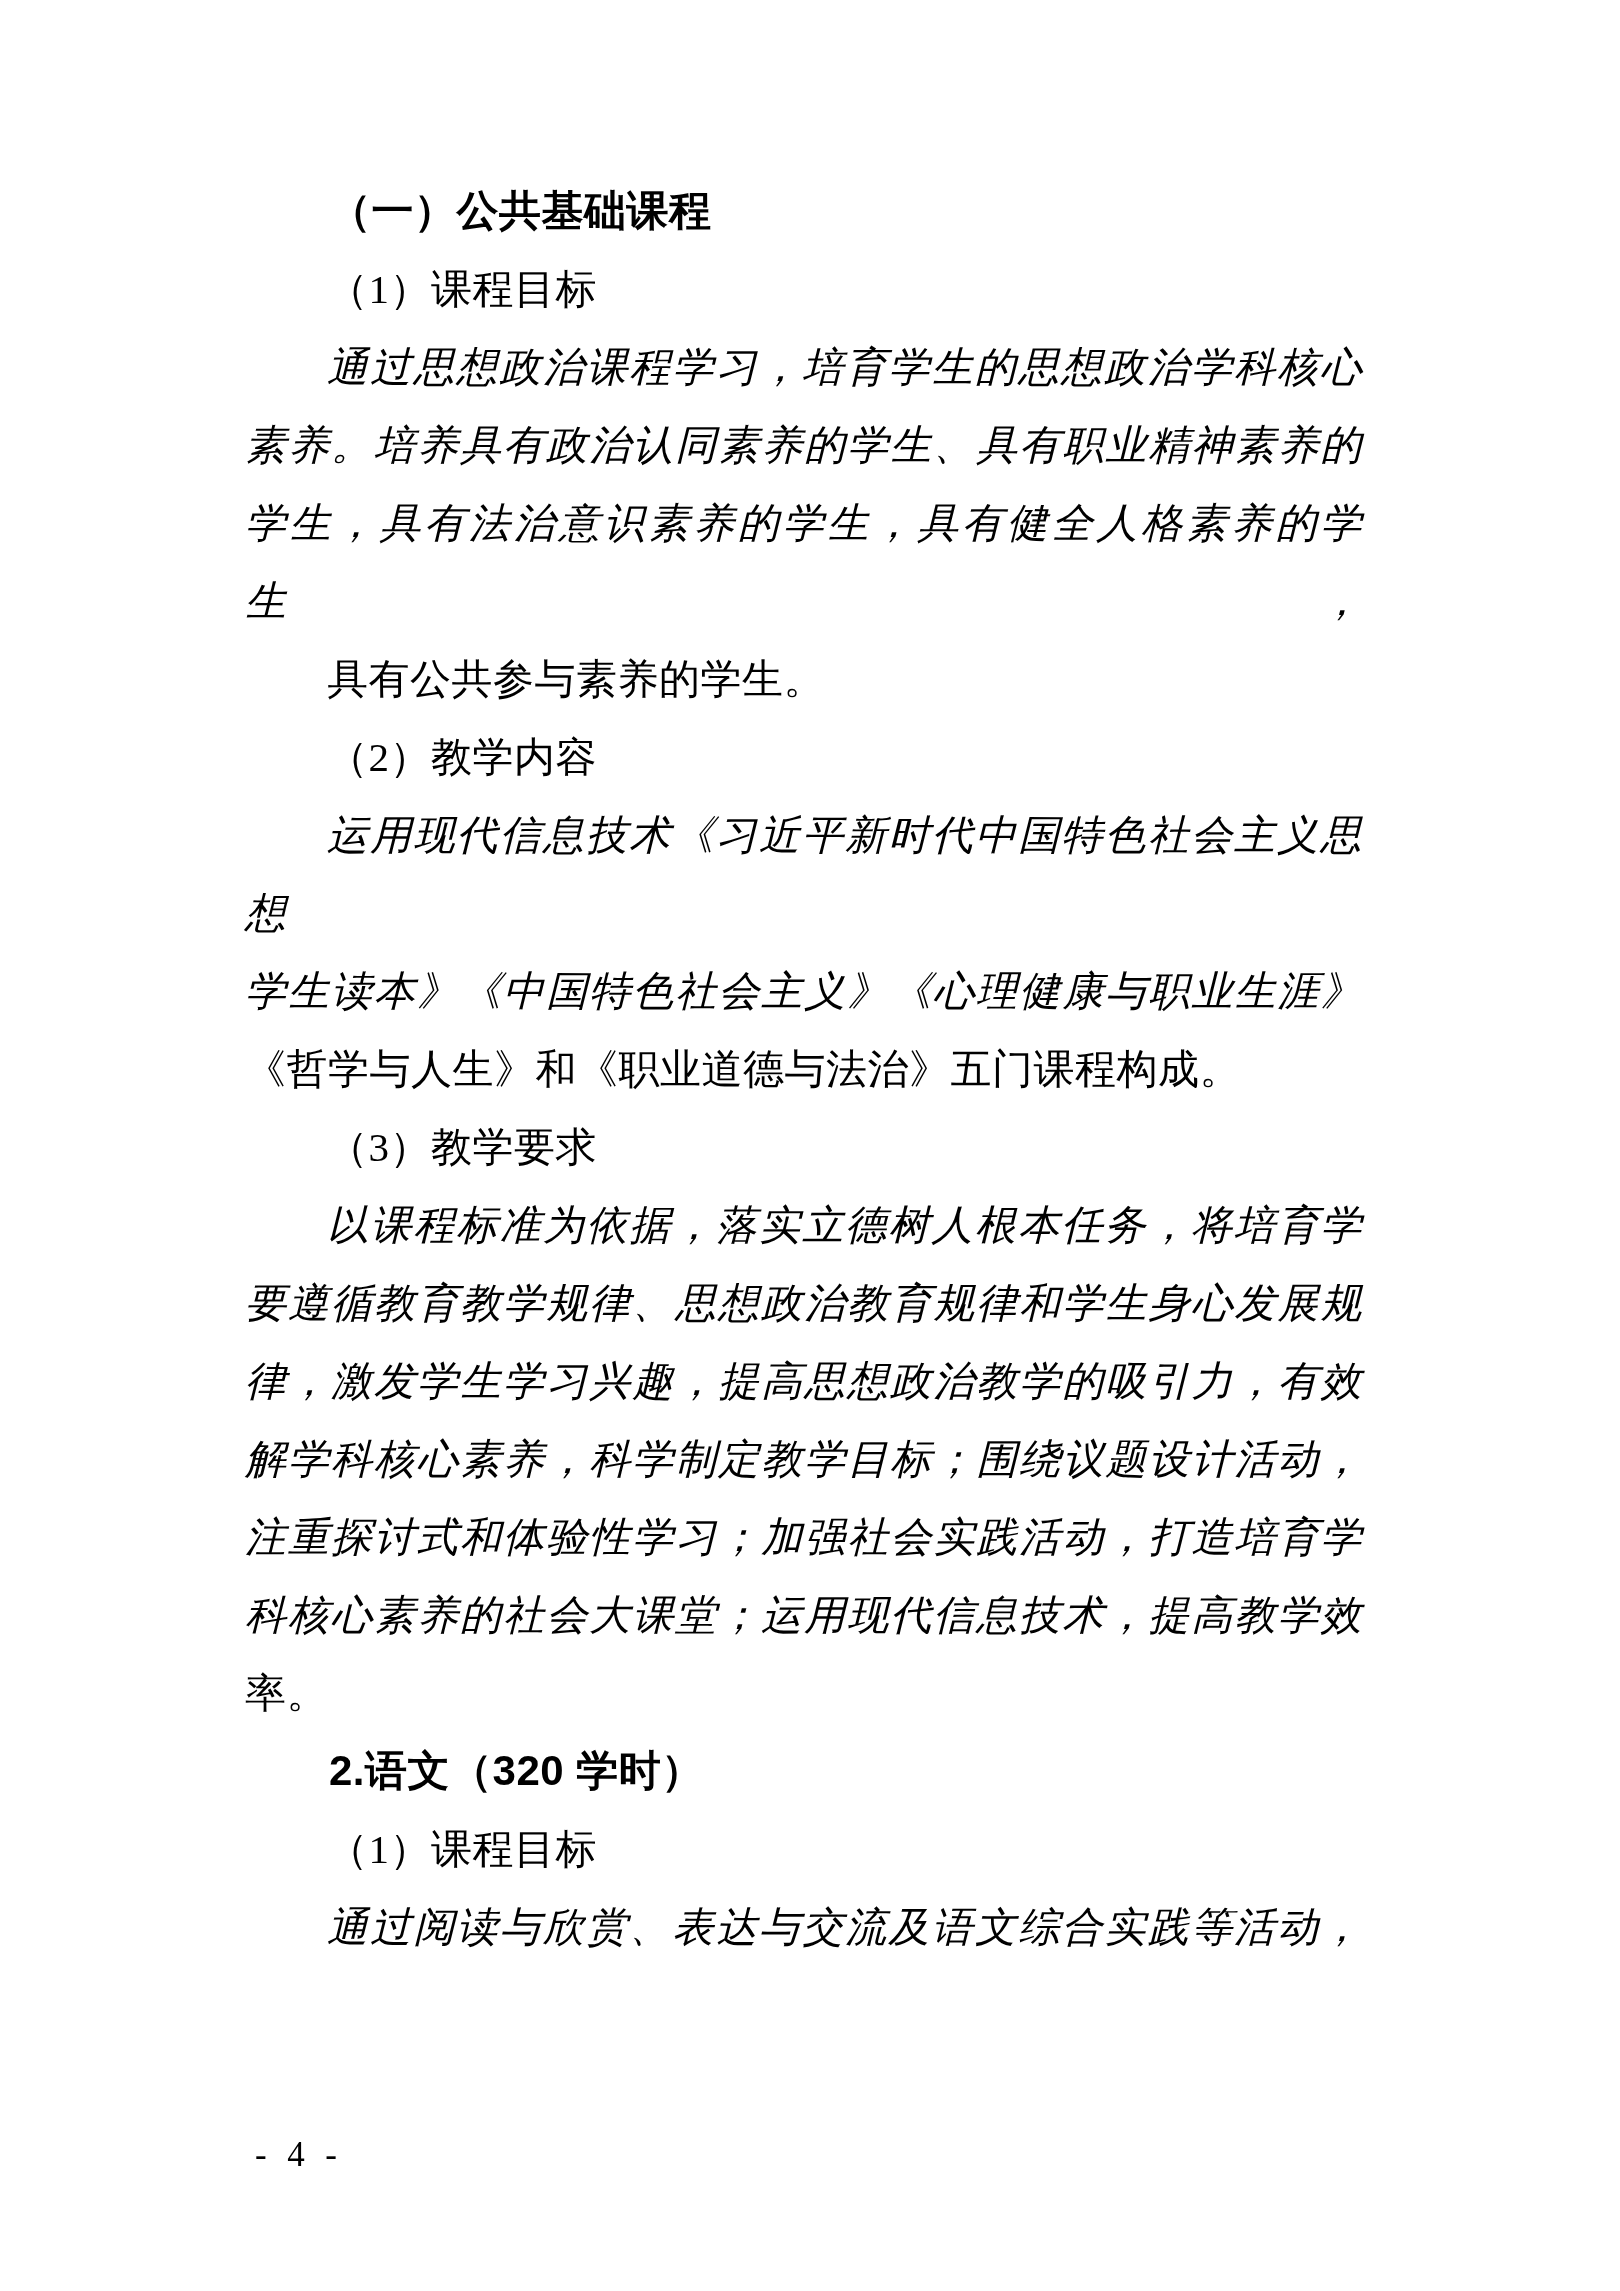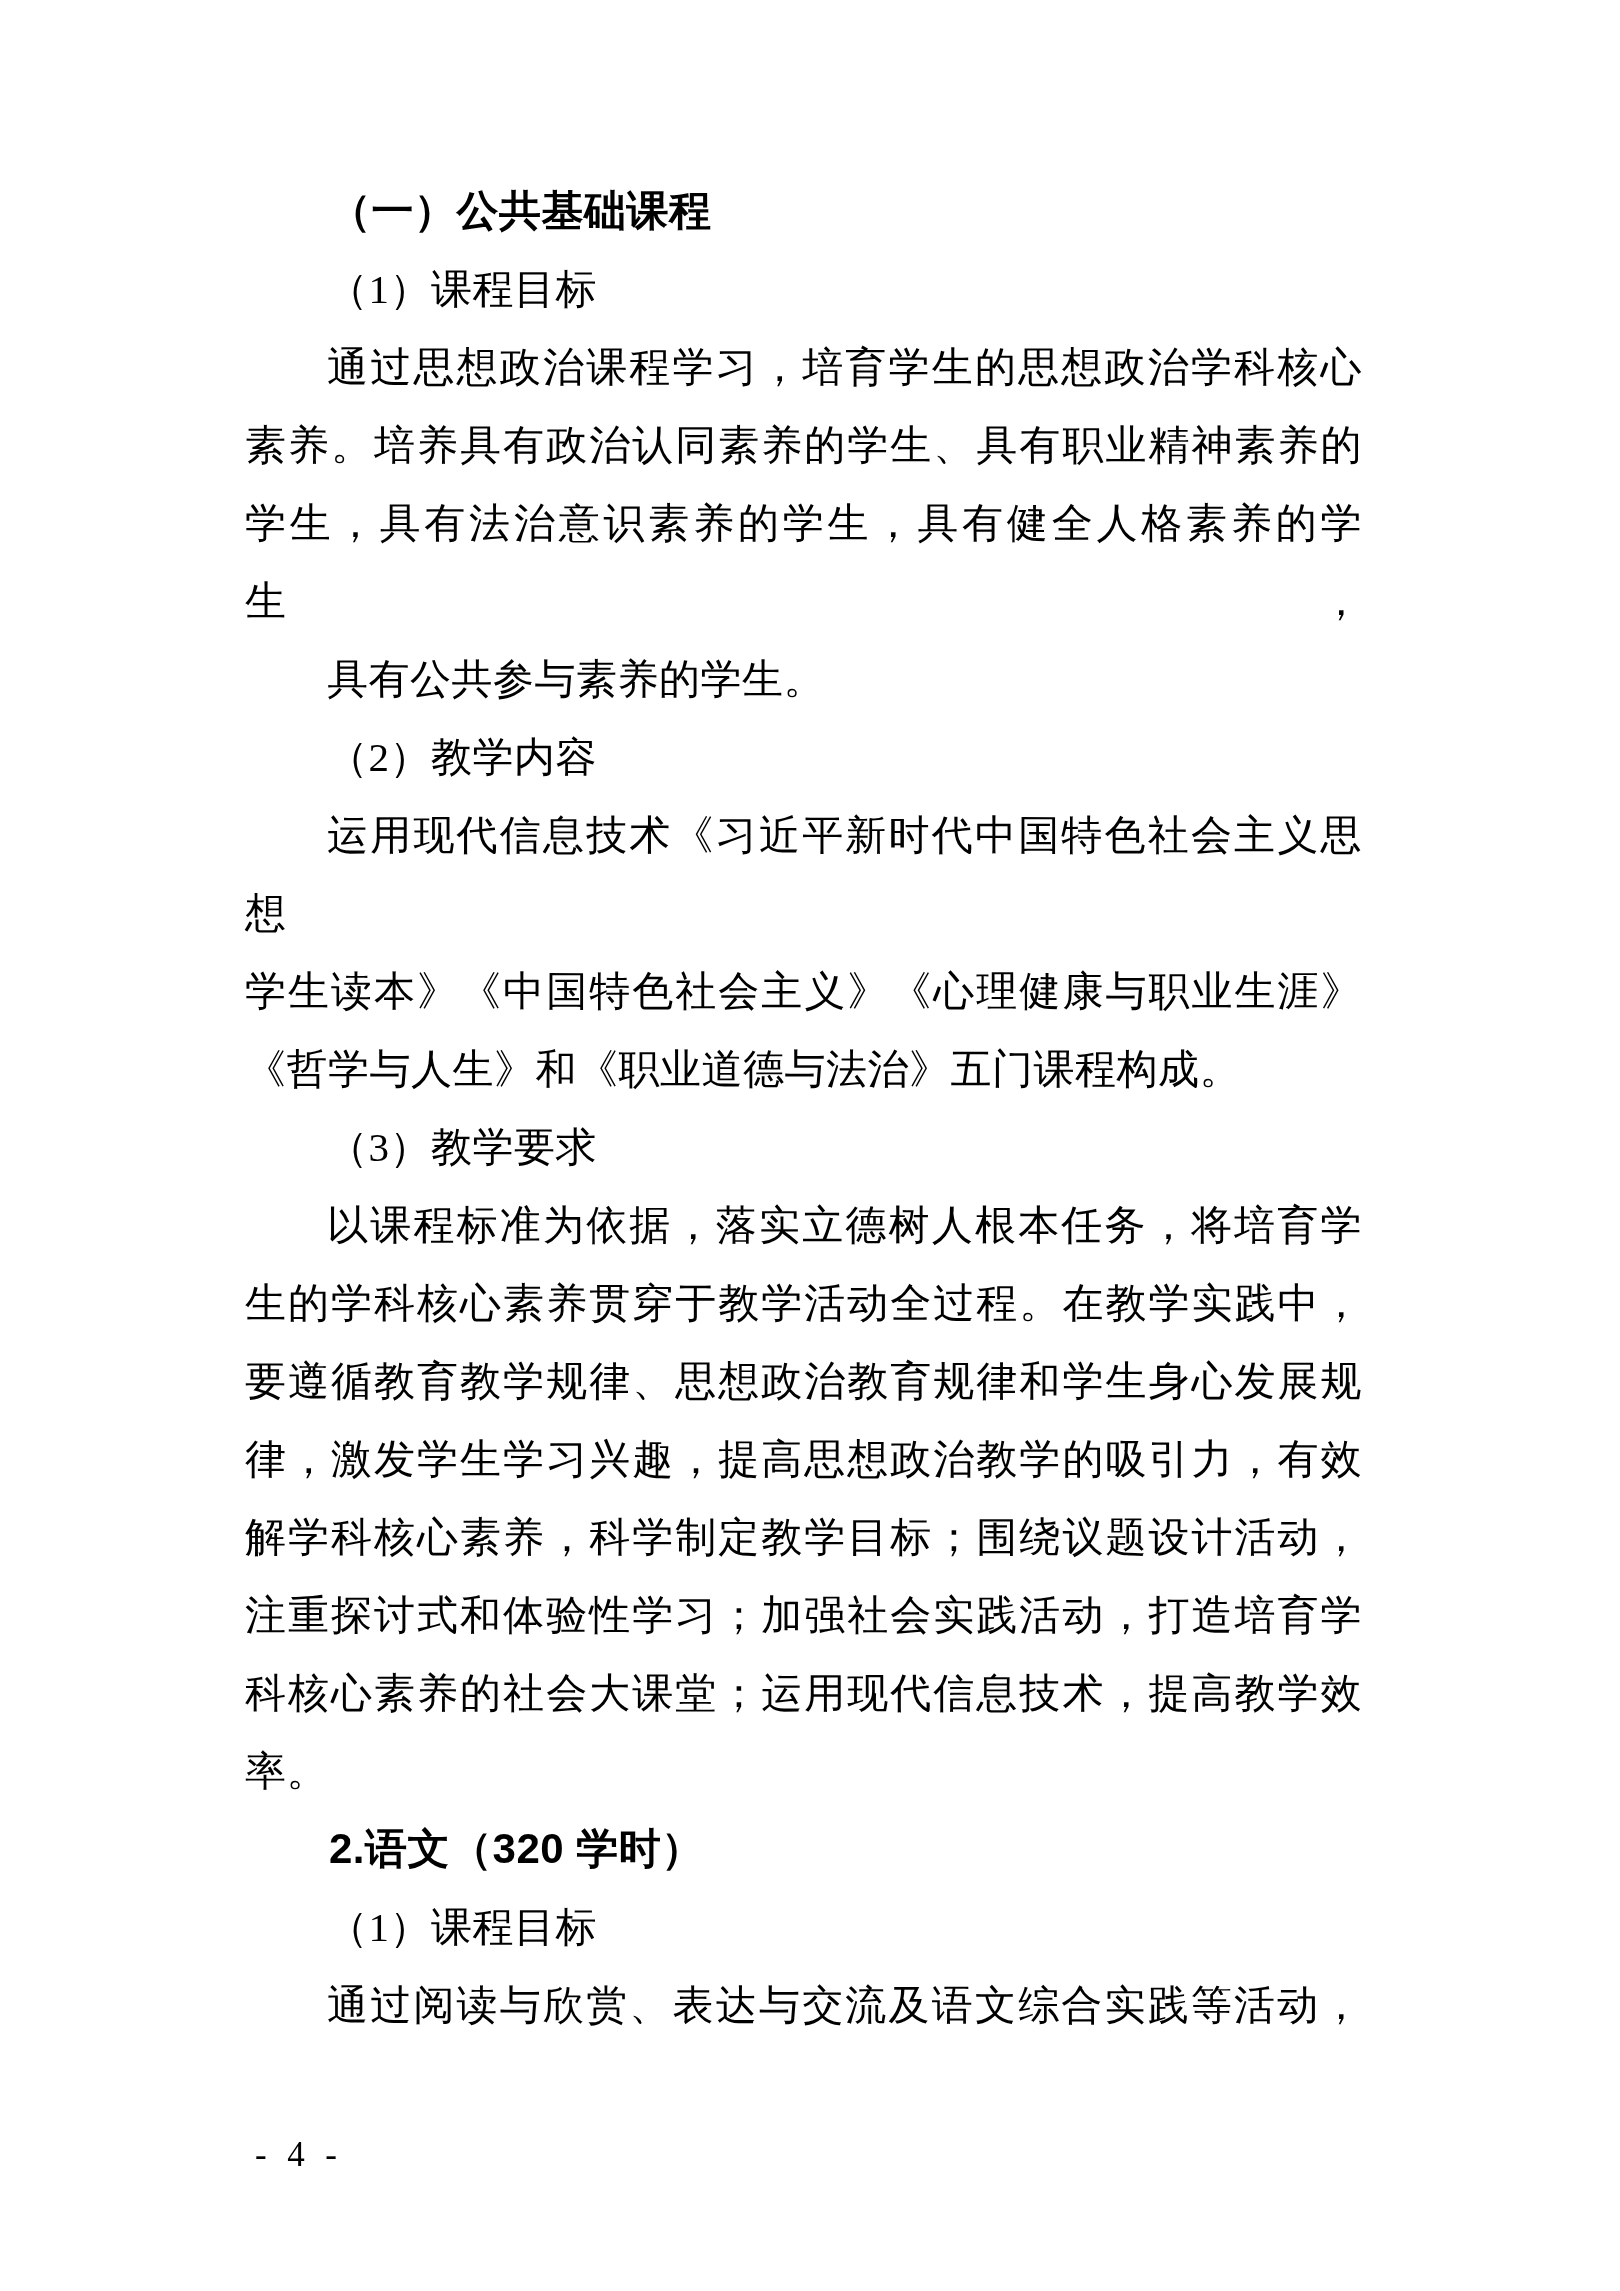--- a/index.html
+++ b/index.html
@@ -29,20 +29,21 @@
   .line {
     min-height: 78px;
   }
   .indent {
     text-indent: 2em;
   }
   .justify {
     text-align: justify;
     text-align-last: justify;
     text-justify: inter-character;
+    font-style: italic;
   }
   .h {
     font-weight: 700;
     font-size: 42px;
     font-family: "Liberation Sans", "DejaVu Sans", sans-serif;
   }
   .pageno {
     position: absolute;
     left: 245px;
     top: 2135px;
@@ -64,21 +65,20 @@
     <div class="line indent justify">通过思想政治课程学习，培育学生的思想政治学科核心</div>
     <div class="line justify">素养。培养具有政治认同素养的学生、具有职业精神素养的</div>
     <div class="line justify">学生，具有法治意识素养的学生，具有健全人格素养的学生，</div>
     <div class="line indent">具有公共参与素养的学生。</div>
     <div class="line indent">（2）教学内容</div>
     <div class="line indent justify">运用现代信息技术《习近平新时代中国特色社会主义思想</div>
     <div class="line justify">学生读本》《中国特色社会主义》《心理健康与职业生涯》</div>
     <div class="line">《哲学与人生》和《职业道德与法治》五门课程构成。</div>
     <div class="line indent">（3）教学要求</div>
     <div class="line indent justify">以课程标准为依据，落实立德树人根本任务，将培育学</div>
-    <div class="line justify">生的学科核心素养贯穿于教学活动全过程。在教学实践中，</div>
     <div class="line justify">要遵循教育教学规律、思想政治教育规律和学生身心发展规</div>
     <div class="line justify">律，激发学生学习兴趣，提高思想政治教学的吸引力，有效</div>
     <div class="line justify">解学科核心素养，科学制定教学目标；围绕议题设计活动，</div>
     <div class="line justify">注重探讨式和体验性学习；加强社会实践活动，打造培育学</div>
     <div class="line justify">科核心素养的社会大课堂；运用现代信息技术，提高教学效</div>
     <div class="line">率。</div>
     <div class="line indent h">2.语文（320 学时）</div>
     <div class="line indent">（1）课程目标</div>
     <div class="line indent justify">通过阅读与欣赏、表达与交流及语文综合实践等活动，</div>
   </div>

